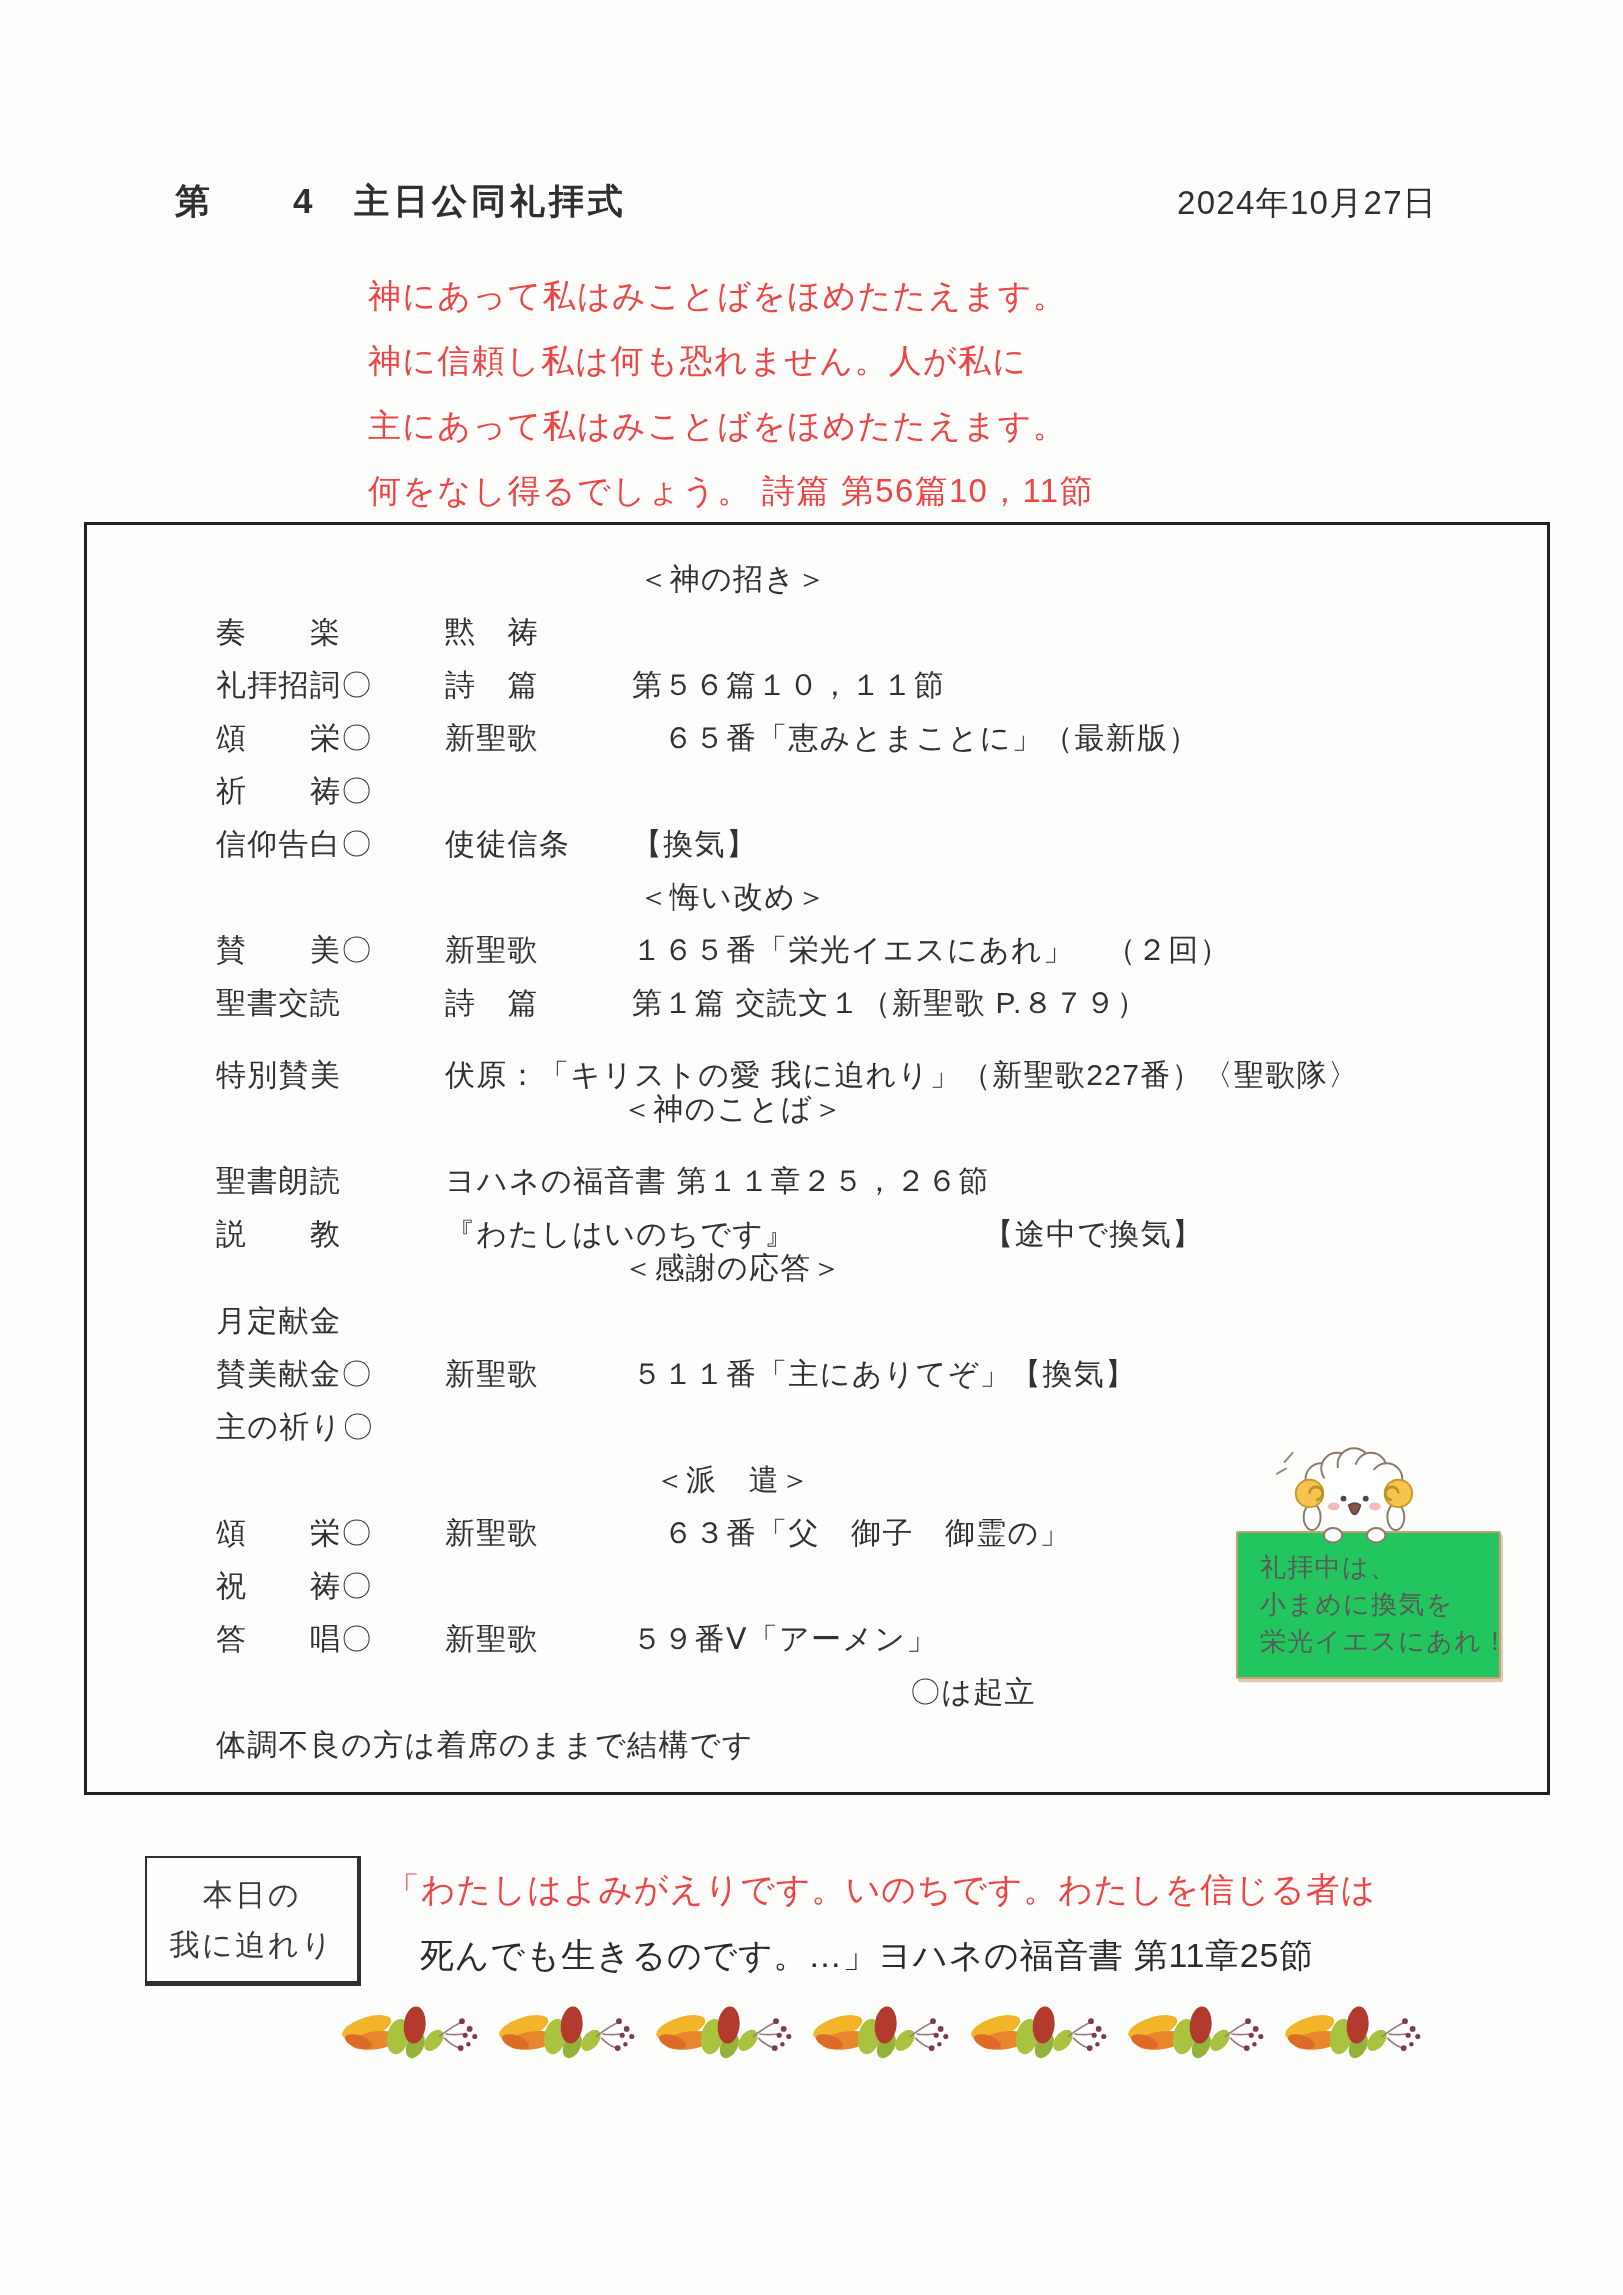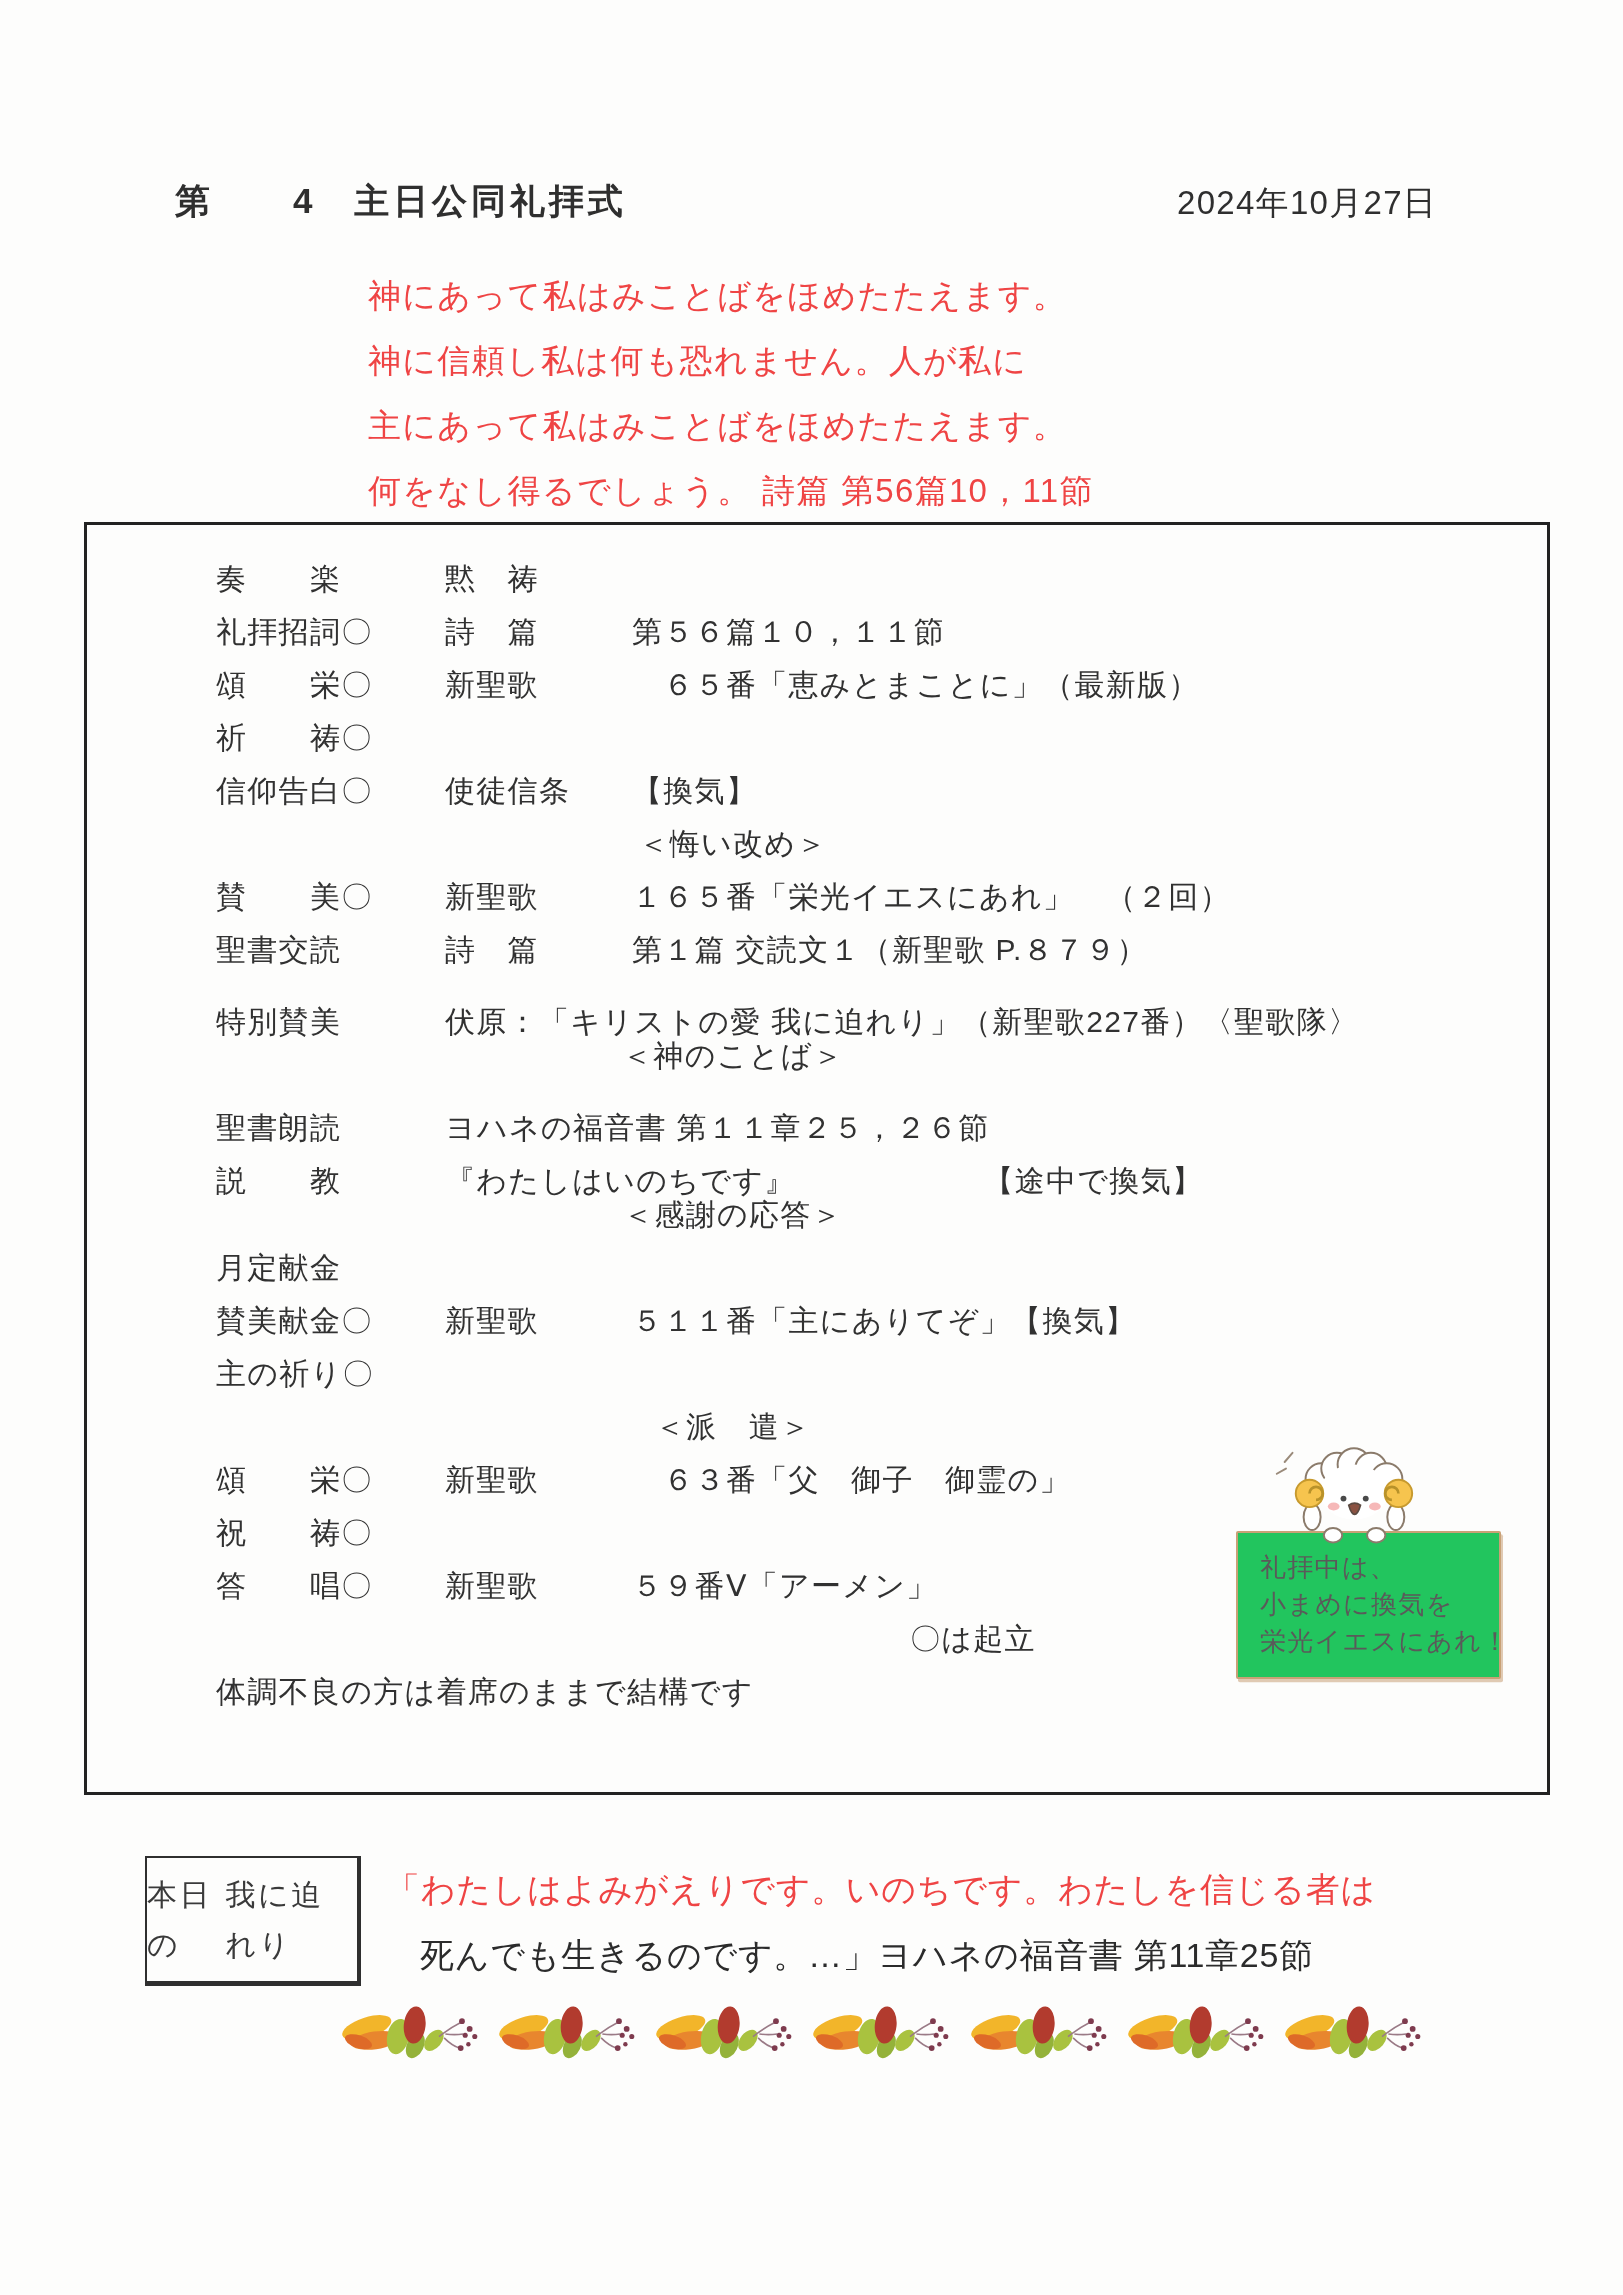--- a/index.html
+++ b/index.html
@@ -34,21 +34,21 @@
     background:#22c55e;border:2.6px solid #c9a176;border-radius:2px;
     box-shadow:2px 3.3px 0 rgba(201,161,118,.55);
     padding:15.7px 0 0 22px;z-index:1;
   }
   .sign .line{font-size:26px;line-height:37px;color:#5a5a5a;letter-spacing:1.3px;white-space:nowrap;}
   .sheep{top:1445px;left:1270px;width:164px;height:102px;z-index:2;}
   
   .word-box{
     top:1856px;left:145px;width:216px;height:130px;box-sizing:border-box;
     border:2.6px solid #2f2f2f;border-right-width:4.6px;border-bottom-width:5.2px;
-    display:flex;flex-direction:row;justify-content:center;align-items:center;
+    display:flex;flex-direction:column;justify-content:center;align-items:center;
     font-size:30px;line-height:50px;letter-spacing:2.6px;color:#3a3a3a;
   }
   .fq1{top:1867px;left:386px;font-size:34px;letter-spacing:0.7px;white-space:nowrap;color:#ef4444;}
   .fq2{top:1933px;left:420px;font-size:34px;letter-spacing:0.7px;white-space:nowrap;color:#2b2b2b;text-align:center;}
   
   .leafrow{top:2000px;left:338px;width:1090px;height:68px;display:flex;justify-content:space-between;}
   .leafrow svg{flex:none;}
 </style>
 </head>
 <body>
@@ -59,20 +59,21 @@
 <div class="abs hdr-date">2024年10月27日</div>
 
 <div class="abs opening">
   <div>神にあって私はみことばをほめたたえます。</div>
   <div>神に信頼し私は何も恐れません。人が私に</div>
   <div>主にあって私はみことばをほめたたえます。</div>
   <div>何をなし得るでしょう。 詩篇 第56篇10，11節</div>
 </div>
 
 <div class="abs order-box">
+  <div class="row heading">＜神の招き＞</div>
   <div class="row">
       <span class="c1">奏　　楽</span>
       <span class="c2">黙　祷</span>
       <span class="c3"></span>
     </div>
   <div class="row">
       <span class="c1">礼拝招詞〇</span>
       <span class="c2">詩　篇</span>
       <span class="c3">第５６篇１０，１１節</span>
     </div>

